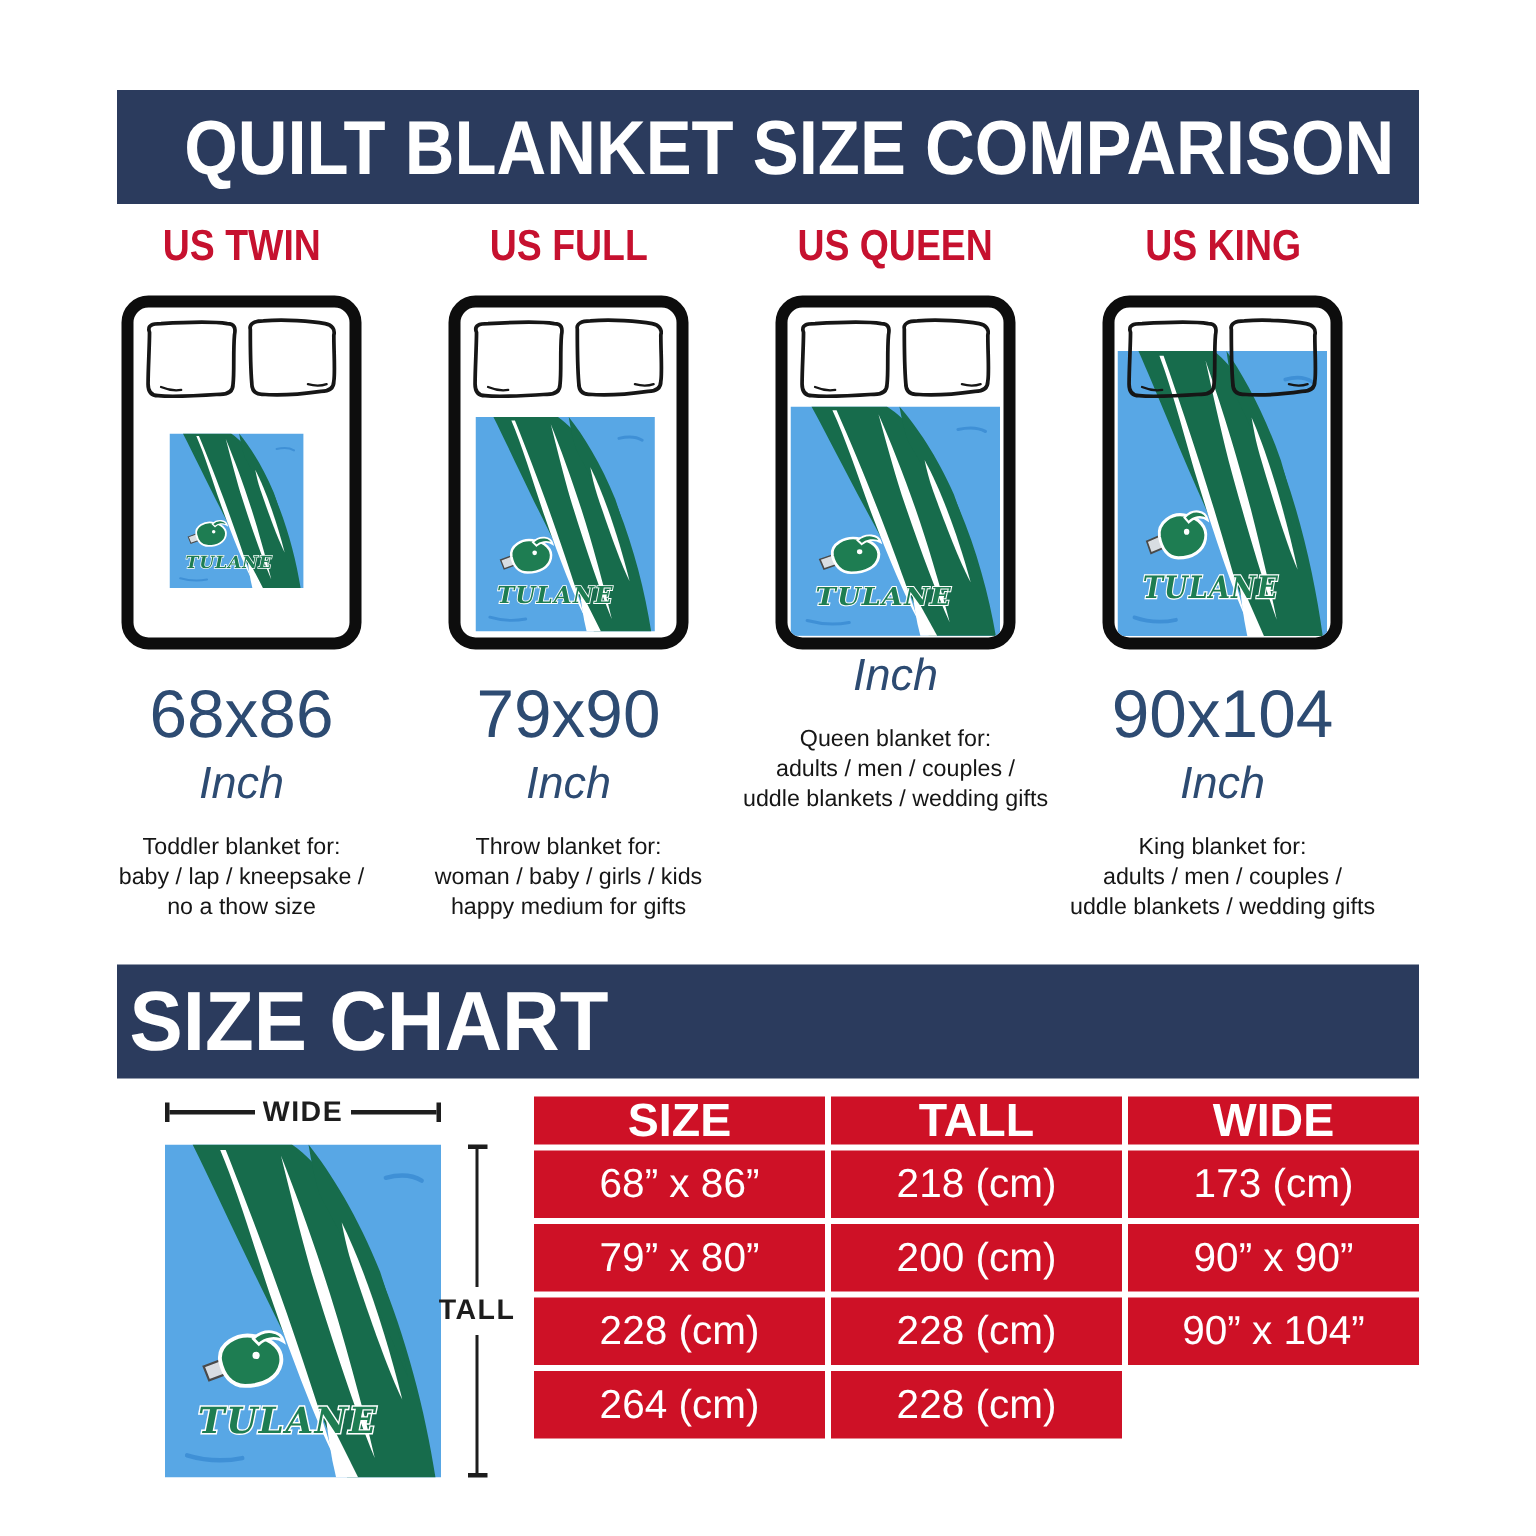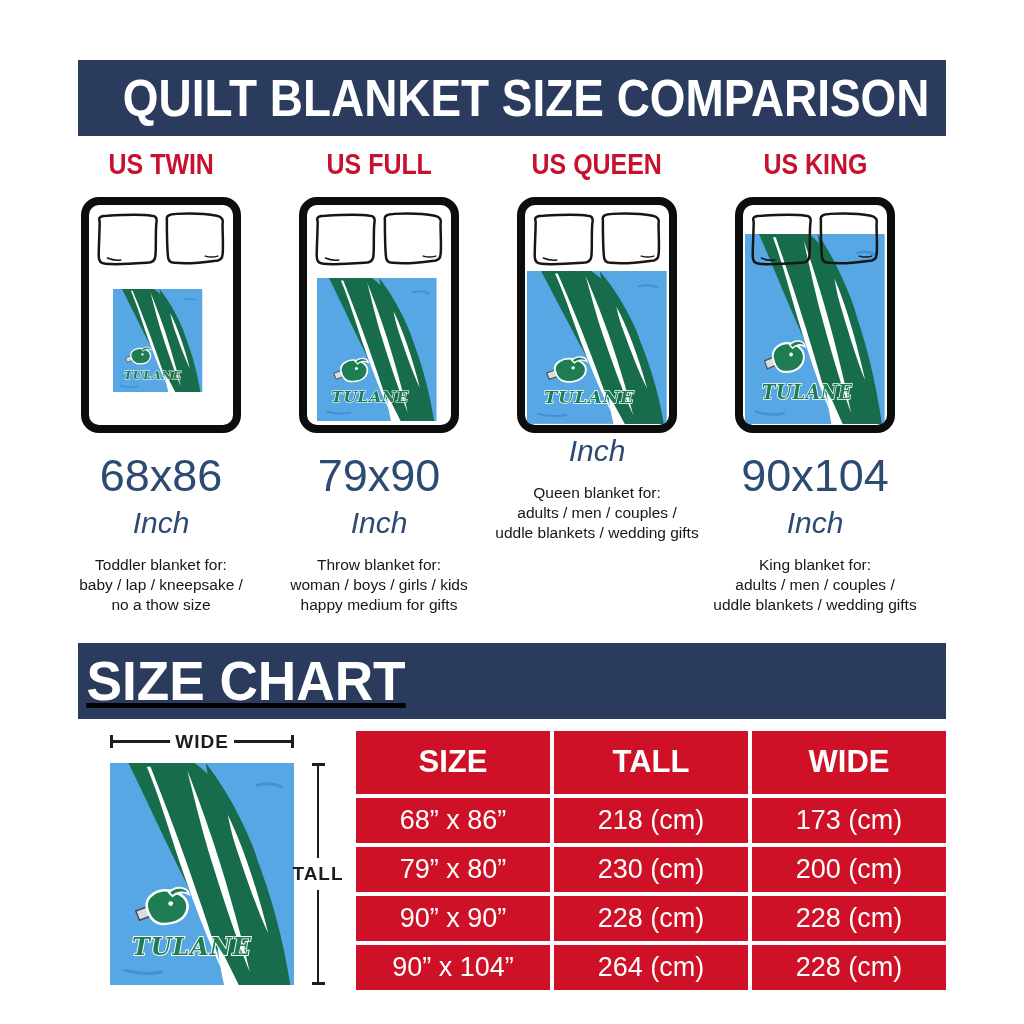--- a/index.html
+++ b/index.html
@@ -14,21 +14,21 @@
   }
   *{margin:0;padding:0;box-sizing:border-box;}
   html,body{width:1024px;height:1024px;background:#ffffff;overflow:hidden;
     font-family:"Liberation Sans",sans-serif;}
   .page{width:1024px;height:1024px;position:relative;}
 
   
   .banner{margin:12px 78px;height:76px;background:var(--navy);
     display:flex;align-items:center;}
   .banner--top{margin-top:60px;}
-  .banner--chart{margin-top:28px;text-decoration:underline;}
+  .banner--chart{margin-top:28px;}
   .banner-text{color:#ffffff;font-weight:700;font-size:51px;letter-spacing:0px;
     transform:scaleX(.9);white-space:nowrap;}
   .banner--chart .banner-text{font-size:56px;transform:scaleX(.95);}
 
   
   .columns{display:flex;justify-content:flex-start;padding:0 52px;margin-top:4px;}
   .col{width:218px;display:flex;flex-direction:column;align-items:center;text-align:center;}
   .col-label{color:var(--heading_red);font-weight:700;font-size:29px;
     transform:scaleX(.86);white-space:nowrap;margin-bottom:16px;}
 
@@ -74,21 +74,21 @@
   .blanket-large svg{width:100%;height:100%;display:block;}
   .tall-measure{display:flex;flex-direction:column;align-items:center;width:48px;
     height:222px;color:#1d1d1d;}
   .tm-tick{height:3px;width:13px;background:#1d1d1d;flex:none;}
   .tm-line{flex:1;width:2.5px;background:#1d1d1d;}
   .tm-label{padding:5px 0;font-size:19px;font-weight:600;letter-spacing:1px;}
 
   .size-table{flex:1;display:grid;grid-template-columns:1fr 1fr 1fr;gap:4px;}
   .st-cell{background:var(--table_red);color:#ffffff;display:flex;align-items:center;
     justify-content:center;height:45px;font-size:27px;white-space:nowrap;}
-  .st-cell--header{height:63px;font-weight:700;font-size:31px;}
+  .st-cell--header{height:32px;font-weight:700;font-size:31px;}
 </style>
 </head>
 <body>
 
 <div class="page">
 
   <div class="banner banner--top">
     <div class="banner-text">QUILT BLANKET SIZE COMPARISON</div>
   </div>
 
@@ -160,21 +160,21 @@
           <path class="pillow-shape" d="M8,12 C6,7 10,6 16,6 C32,5 50,4 62,6 C67,6 68,9 67,14 C66,26 67,40 66,48 C66,53 63,55 57,55 C42,56 24,57 14,56 C9,56 7,53 7,48 C7,37 8,22 8,12 Z"></path>
           <path class="pillow-shape" d="M78,10 C77,6 81,4 87,4 C102,3 120,4 130,6 C135,7 137,10 136,14 C136,26 137,40 136,46 C136,51 133,53 127,53 C113,55 96,56 86,55 C81,55 79,52 79,47 C78,35 78,20 78,10 Z"></path>
           <path class="pillow-crease" d="M16,50 q7,3 14,2"></path>
           <path class="pillow-crease" d="M118,48 q7,2 13,0"></path>
         </svg>
       </div>
       <div class="dim">79x90</div>
       <div class="dim-unit">Inch</div>
       <div class="desc">
         <div>Throw blanket for:</div>
-        <div>woman / boys / girls / kids</div>
+        <div>woman / baby / girls / kids</div>
         <div>happy medium for gifts</div>
       </div>
     </div>
 
     <div class="col">
       <div class="col-label">US QUEEN</div>
       <div class="bed bed--queen">
         <div class="blanket">
           <svg viewBox="0 0 100 120" preserveAspectRatio="none">
             <rect class="bk-bg" x="0" y="0" width="100" height="120"></rect>
@@ -298,21 +298,20 @@
     <div class="size-table">
       <div class="st-cell st-cell--header">SIZE</div>
       <div class="st-cell st-cell--header">TALL</div>
       <div class="st-cell st-cell--header">WIDE</div>
 
       <div class="st-cell">68” x 86”</div>
       <div class="st-cell">218 (cm)</div>
       <div class="st-cell">173 (cm)</div>
 
       <div class="st-cell">79” x 80”</div>
-      <div class="st-cell">230 (cm)</div>
       <div class="st-cell">200 (cm)</div>
 
       <div class="st-cell">90” x 90”</div>
       <div class="st-cell">228 (cm)</div>
       <div class="st-cell">228 (cm)</div>
 
       <div class="st-cell">90” x 104”</div>
       <div class="st-cell">264 (cm)</div>
       <div class="st-cell">228 (cm)</div>
     </div>

